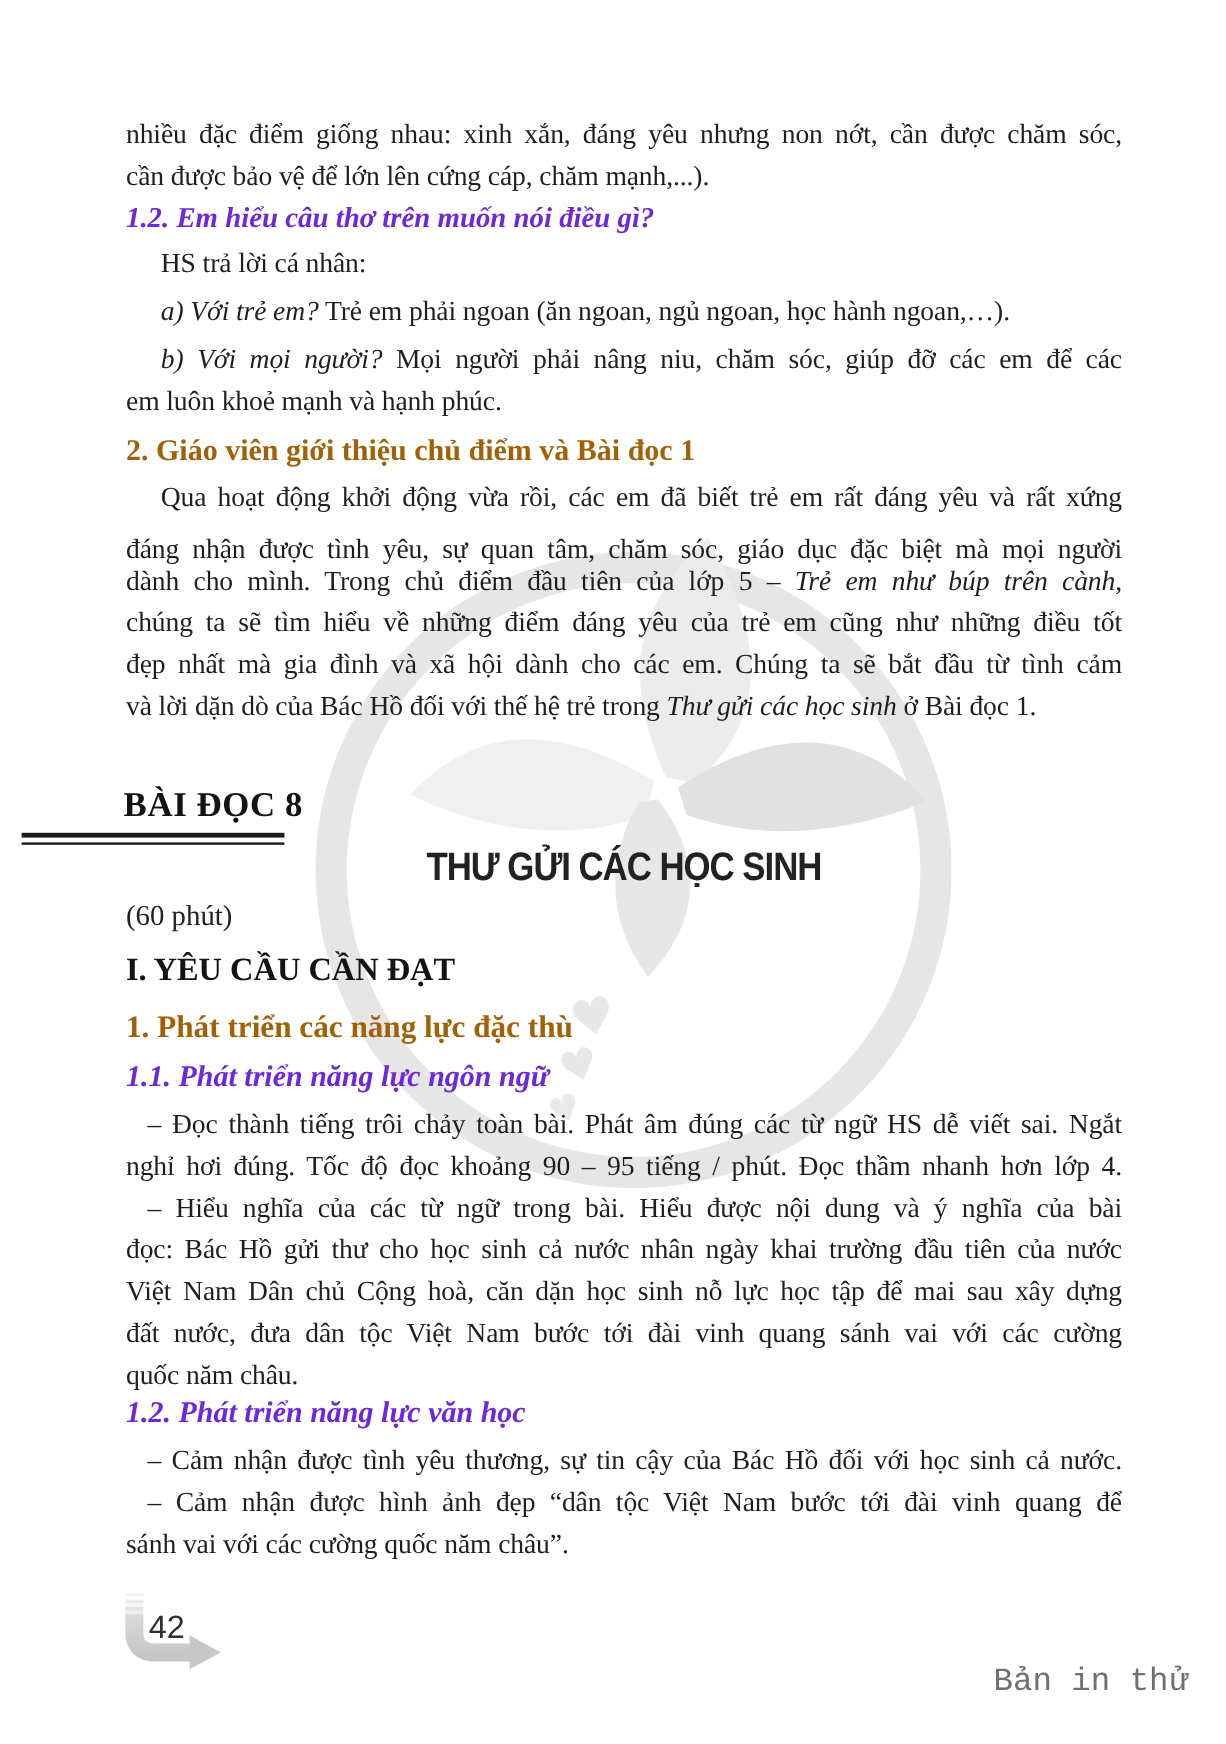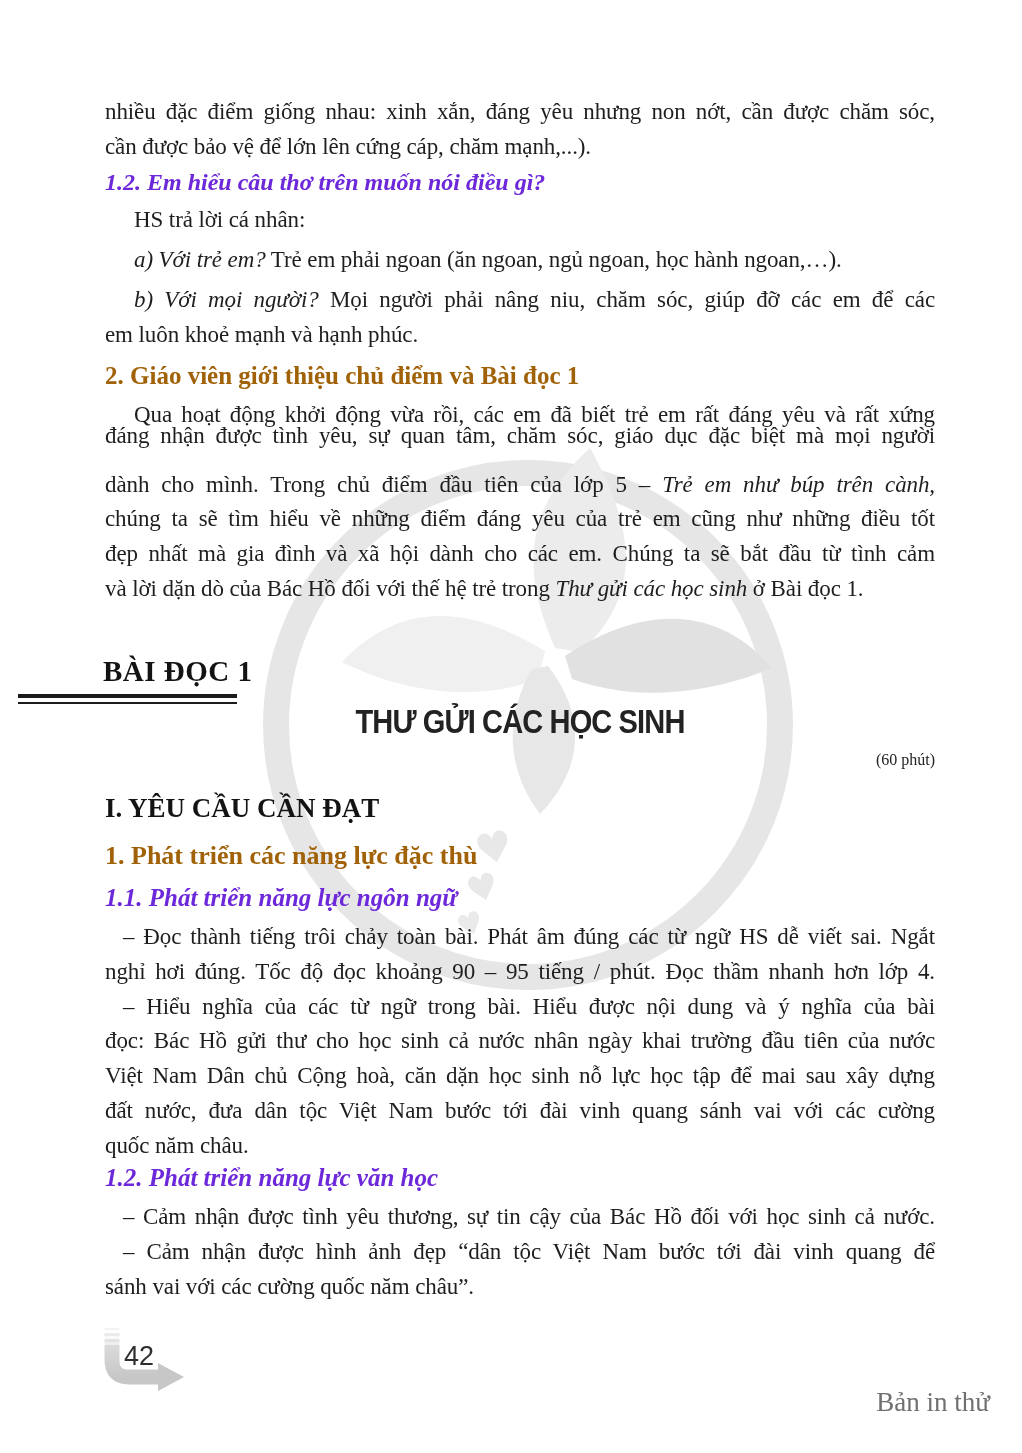--- a/index.html
+++ b/index.html
@@ -32,27 +32,27 @@
     font-size:29px; font-weight:700; letter-spacing:0.5px; color:#131313;
     font-family:"Liberation Serif","DejaVu Serif",serif;
   }
   .rule { background:#1b1b1b; }
   .lesson-title {
     left:105px; width:830px; text-align:center;
     font-family:"Liberation Sans","DejaVu Sans",sans-serif;
     font-weight:700; font-size:33px; letter-spacing:-1px; color:#222222;
   }
   .lesson-title .squeeze { display:inline-block; transform:scaleX(0.88); transform-origin:center; }
-  .duration { left:105px; width:830px; text-align:right; font-size:16px; color:#222; }
+  .duration { left:105px; width:830px; text-align:left; font-size:24px; color:#222; }
   .pagenum {
     font-family:"Liberation Sans","DejaVu Sans",sans-serif;
     font-size:27px; color:#2f2f2f;
   }
   .proof {
-    font-family:Liberation Serif, serif;
+    font-family:Liberation Mono, monospace;
     font-size:27px; color:#707070;
   }
   .wm { left:0; top:0; pointer-events:none; }
 </style>
 </head>
 <body>
 
 <div class="page">
 
   <svg class="abs wm" width="1022" height="1453" viewBox="0 0 1022 1453" aria-hidden="true">
@@ -78,31 +78,31 @@
   </div>
 
   <div class="abs col bodyline ind j" style="top:283px">
     <span class="it">b) Với mọi người?</span><span> Mọi người phải nâng niu, chăm sóc, giúp đỡ các em để các</span>
   </div>
   <div class="abs col bodyline last" style="top:318px">em luôn khoẻ mạnh và hạnh phúc.</div>
 
   <div class="abs col h-bold" style="top:358px">2. Giáo viên giới thiệu chủ điểm và Bài đọc 1</div>
 
   <div class="abs col bodyline ind j" style="top:398px">Qua hoạt động khởi động vừa rồi, các em đã biết trẻ em rất đáng yêu và rất xứng</div>
-  <div class="abs col bodyline j" style="top:419px">đáng nhận được tình yêu, sự quan tâm, chăm sóc, giáo dục đặc biệt mà mọi người</div>
+  <div class="abs col bodyline j" style="top:441px">đáng nhận được tình yêu, sự quan tâm, chăm sóc, giáo dục đặc biệt mà mọi người</div>
   <div class="abs col bodyline j" style="top:467.6px">
     <span>dành cho mình. Trong chủ điểm đầu tiên của lớp 5 – </span><span class="it">Trẻ em như búp trên cành,</span>
   </div>
   <div class="abs col bodyline j" style="top:502.4px">chúng ta sẽ tìm hiểu về những điểm đáng yêu của trẻ em cũng như những điều tốt</div>
   <div class="abs col bodyline j" style="top:537.2px">đẹp nhất mà gia đình và xã hội dành cho các em. Chúng ta sẽ bắt đầu từ tình cảm</div>
   <div class="abs col bodyline last" style="top:572px">
     <span>và lời dặn dò của Bác Hồ đối với thế hệ trẻ trong </span><span class="it">Thư gửi các học sinh</span><span> ở Bài đọc 1.</span>
   </div>
 
-  <div class="abs badge" style="top:655px;left:103px">BÀI ĐỌC 1</div>
+  <div class="abs badge" style="top:655px;left:103px">BÀI ĐỌC 8</div>
   <div class="abs rule" style="top:694px;left:18px;width:219px;height:4px"></div>
   <div class="abs rule" style="top:702px;left:18px;width:219px;height:2px"></div>
 
   <div class="abs lesson-title" style="top:703px">
     <span class="squeeze">THƯ GỬI CÁC HỌC SINH</span>
   </div>
   <div class="abs duration" style="top:751px">(60 phút)</div>
 
   <div class="abs col h-roman" style="top:790px">I. YÊU CẦU CẦN ĐẠT</div>
   <div class="abs col h-bold" style="top:838px;font-size:26px">1. Phát triển các năng lực đặc thù</div>

